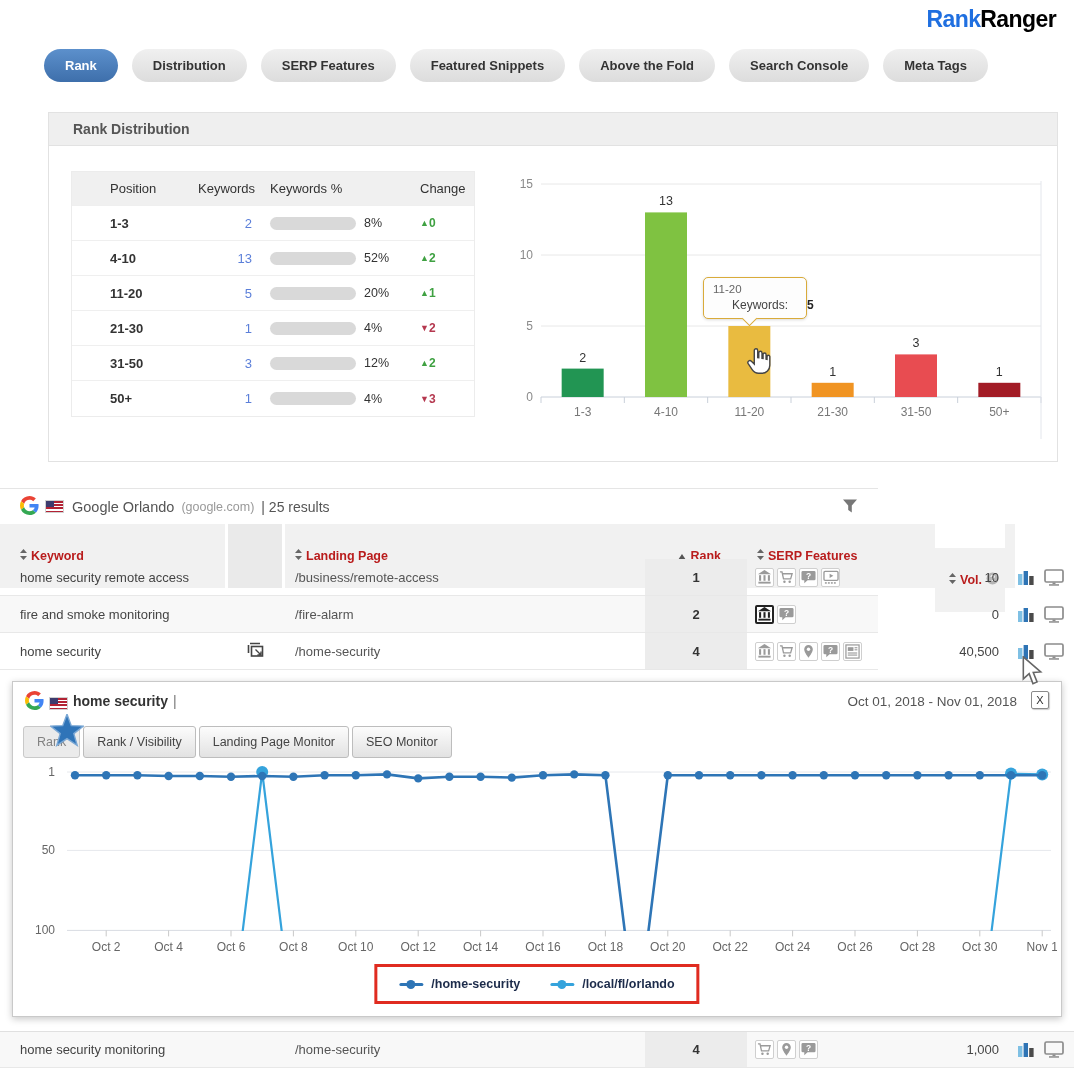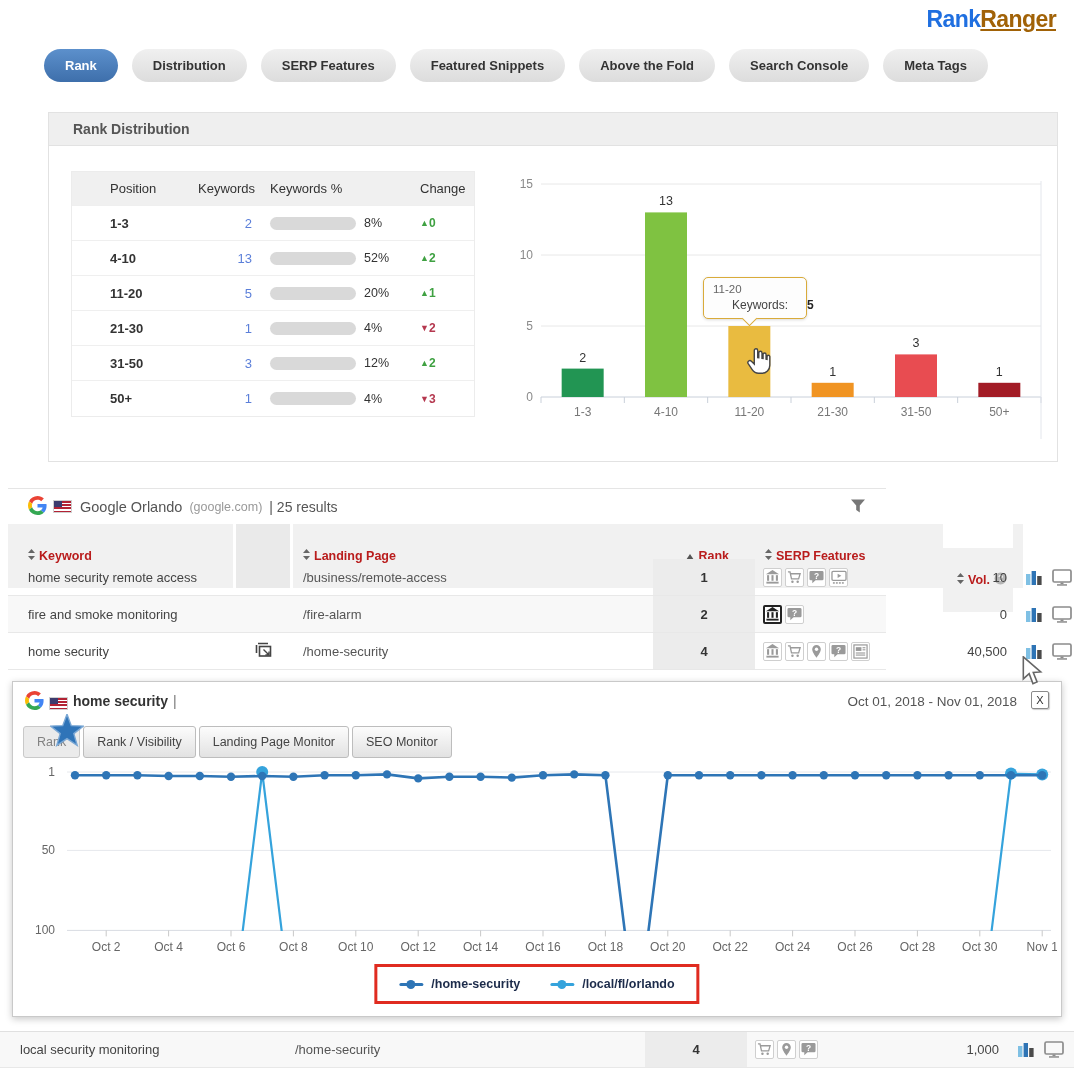--- a/index.html
+++ b/index.html
@@ -2,21 +2,21 @@
 <html><head>
 <meta charset="utf-8">
 <style>
   * { margin:0; padding:0; box-sizing:border-box; }
   body { background:#fff; }
   .page { position:relative; width:1074px; height:1070px; background:#fff; overflow:hidden;
           font-family:"Liberation Sans",sans-serif; color:#333; font-size:13px; }
 
   
   .logo { position:absolute; top:6px; right:18px; font-size:23px; font-weight:bold; letter-spacing:-0.6px; }
-  .logo .p1 { color:#1f6fe0; } .logo .p2 { color:#a16207;text-decoration:underline; }
+  .logo .p1 { color:#1f6fe0; } .logo .p2 { color:#000000; }
 
   
   .nav { position:absolute; top:49px; left:44px; display:flex; gap:14px; }
   .pill { height:33px; padding:0 21px; border-radius:17px; display:flex; align-items:center;
           font-size:13px; font-weight:bold; color:#333; background:linear-gradient(#f0f0f0,#dcdcdc);
           cursor:pointer; white-space:nowrap; }
   .pill.active { background:linear-gradient(#5c90cc,#3e6fab); color:#fff; }
 
   
   .rank-panel { position:absolute; left:48px; top:112px; width:1010px; height:350px;
@@ -48,21 +48,21 @@
              padding:5px 9px 6px 9px; font-size:11.5px; color:#666; z-index:3; }
   .tooltip::after { content:""; position:absolute; left:40px; bottom:-6px; width:10px; height:10px;
                     background:#fdfdfd; border-right:1px solid #d9ab3a; border-bottom:1px solid #d9ab3a;
                     transform:rotate(45deg); }
   .tt-row2 { margin-top:3px; color:#444; font-size:12px; display:flex; align-items:center; gap:19px; }
   .tt-dot { width:7px; height:7px; border-radius:50%; background:#e9b93d; }
   .tt-val { font-weight:bold; color:#222; }
   .hand-cursor { position:absolute; left:233px; top:178px; z-index:4; }
 
   
-  .serp-section { position:absolute; left:8px; top:488px; width:878px; }
+  .serp-section { position:absolute; left:0; top:488px; width:878px; }
   .serp-bar { position:relative; height:36px; border-top:1px solid #e5e5e5; display:flex;
               align-items:center; padding-left:20px; gap:7px; font-size:14.5px; color:#555; }
   .serp-bar .engine { margin-left:2px; }
   .serp-bar .domain { color:#999; font-size:12.5px; }
   .serp-bar .results { color:#555; font-size:14px; }
   .funnel { position:absolute; right:20px; top:9px; cursor:pointer; }
 
   .grid-row { display:grid; grid-template-columns:228px 57px 360px 102px 188px 70px auto; align-items:center; }
   .serp-head { height:31px; font-size:12.5px; font-weight:bold; color:#b91c1c; }
   .head-cell { display:flex; align-items:center; height:100%; padding-left:10px; background:#f1f1f1; gap:4px; }
@@ -628,21 +628,21 @@
         <span class="leg-line" style="background:#35a3dc"></span>
             <span class="leg-dot" style="background:#35a3dc"></span>
       </span>
           <span>/local/fl/orlando</span>
         </div>
       </div>
   </section>
 
   <div class="bottom-row" id="bottom-row">
       <div class="grid-row serp-row ">
-    <div class="c-kw">local security monitoring</div>
+    <div class="c-kw">home security monitoring</div>
     <div class="c-detach"></div>
     <div class="c-landing">/home-security</div>
     <div class="c-rank">4</div>
     <div class="c-serp">
           <span class="serp-icon ">
             <svg width="15" height="15" viewBox="0 0 16 16">
               <path d="M1 2h2.2l1.6 7.5h7.6L14 4H4" fill="none" stroke="#9a9a9a" stroke-width="1.4"></path>
               <circle cx="5.8" cy="12.6" r="1.3" fill="#9a9a9a"></circle>
               <circle cx="11.4" cy="12.6" r="1.3" fill="#9a9a9a"></circle>
             </svg>

